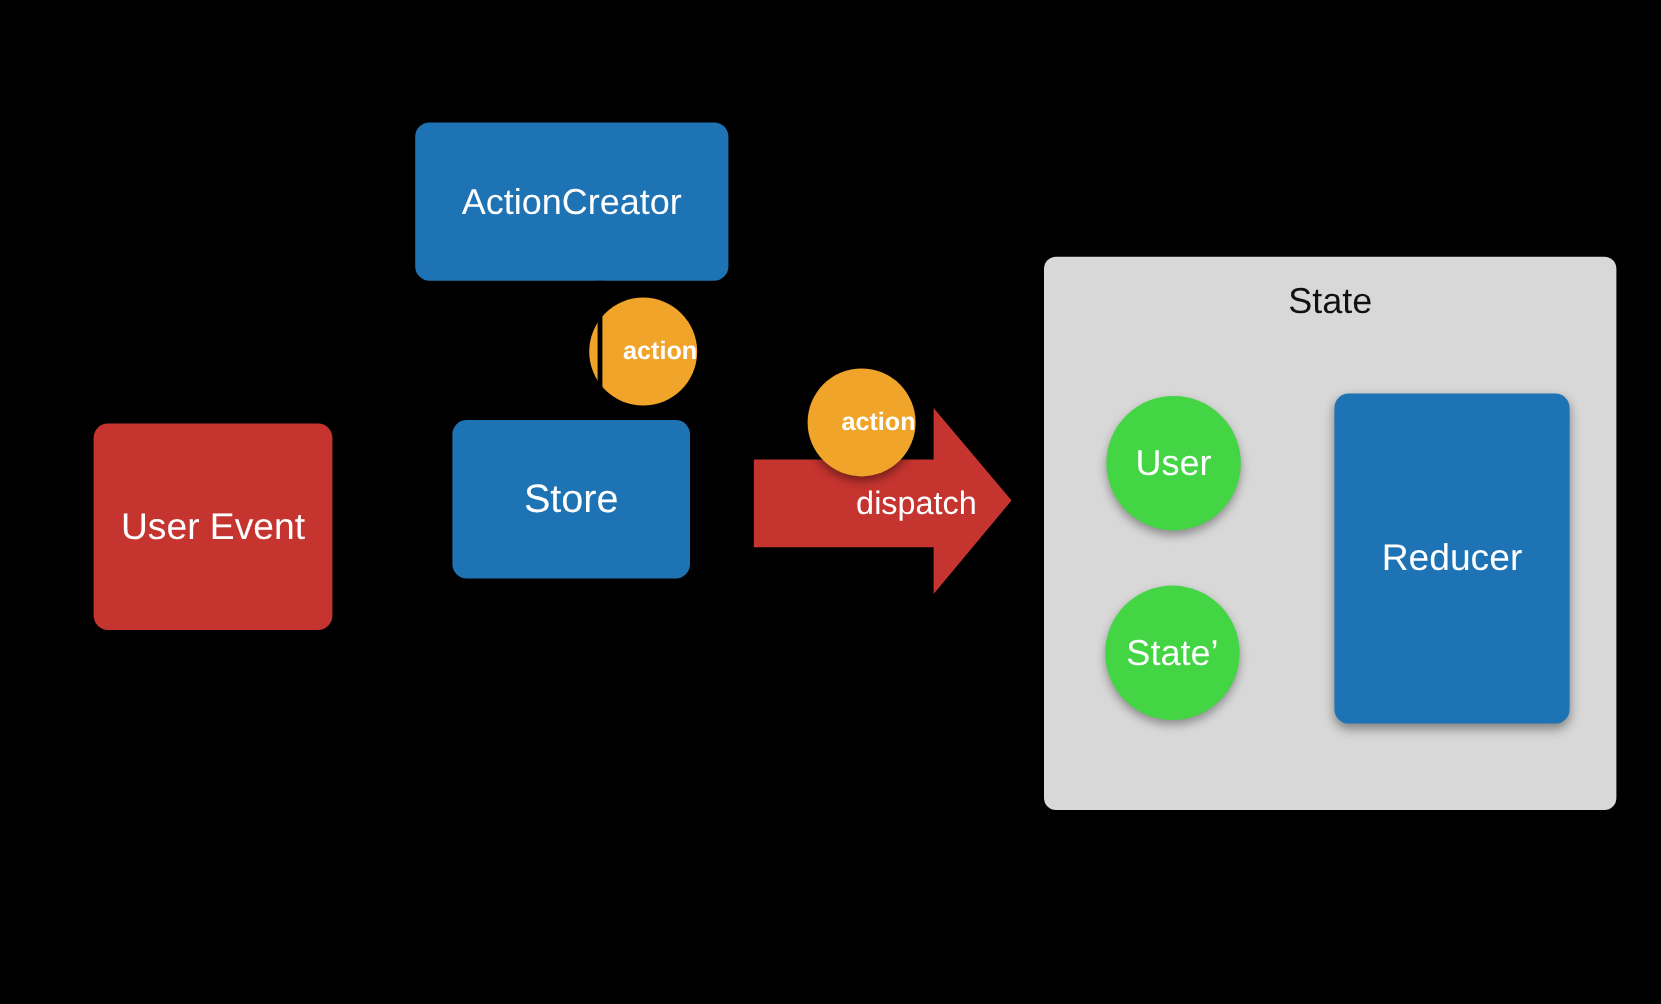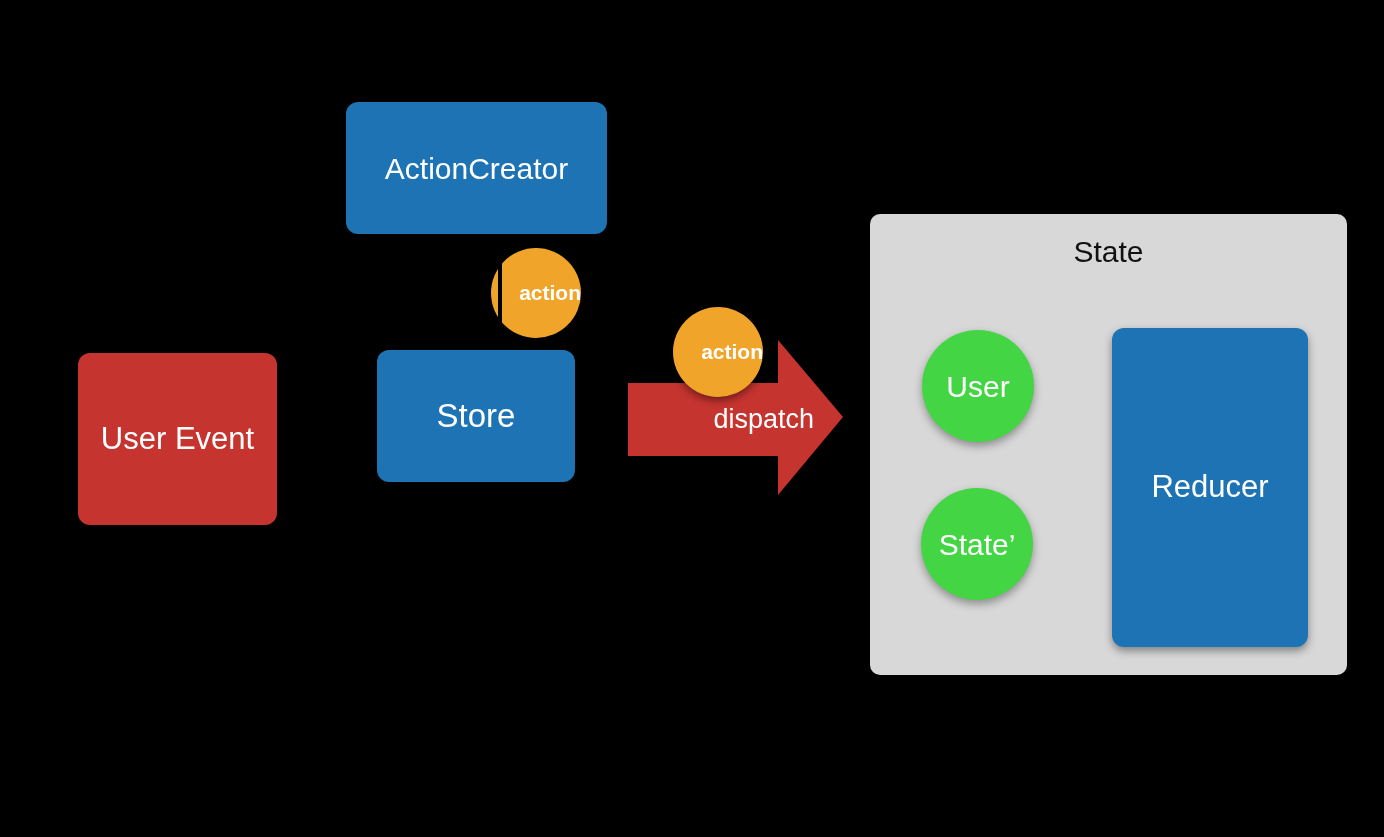--- a/index.html
+++ b/index.html
@@ -40,21 +40,21 @@
     position:absolute; left:870px; top:214px; width:477px; height:461px;
     background:#d8d8d8; border-radius:10px; box-shadow:0 5px 12px rgba(0,0,0,0.45);
   }
   #store-title {
     position:absolute; left:870px; top:232px; width:477px; height:40px;
     display:flex; align-items:center; justify-content:center;
     color:#111111; font-size:30px;
   }
   #state-circle       { left:922px; top:330px; width:112px; height:112px; }
   #state-prime-circle { left:921px; top:488px; width:112px; height:112px; }
-  #reducer-box        { left:1112px; top:328px; width:196px; height:319px; font-size:31px; }
+  #reducer-box        { left:1112px; top:328px; width:196px; height:275px; font-size:31px; }
 </style>
 </head>
 <body>
 
 <div class="stage">
 
   <div class="node box blue" id="action-creator">
     <span>ActionCreator</span>
   </div>
 

